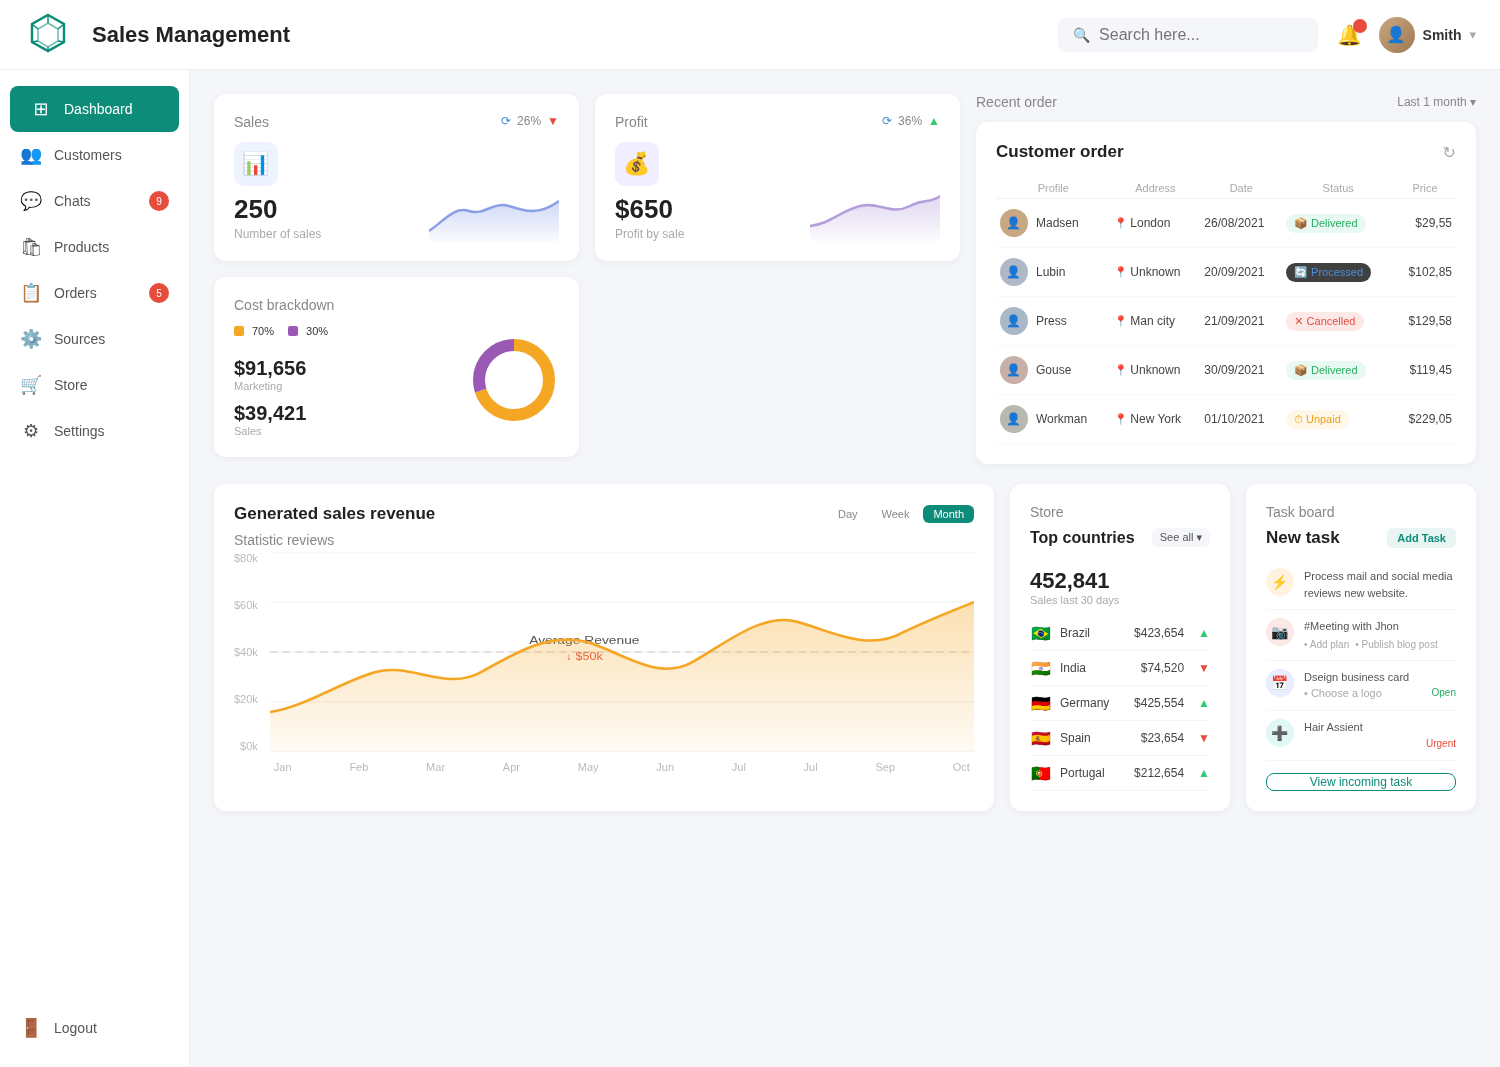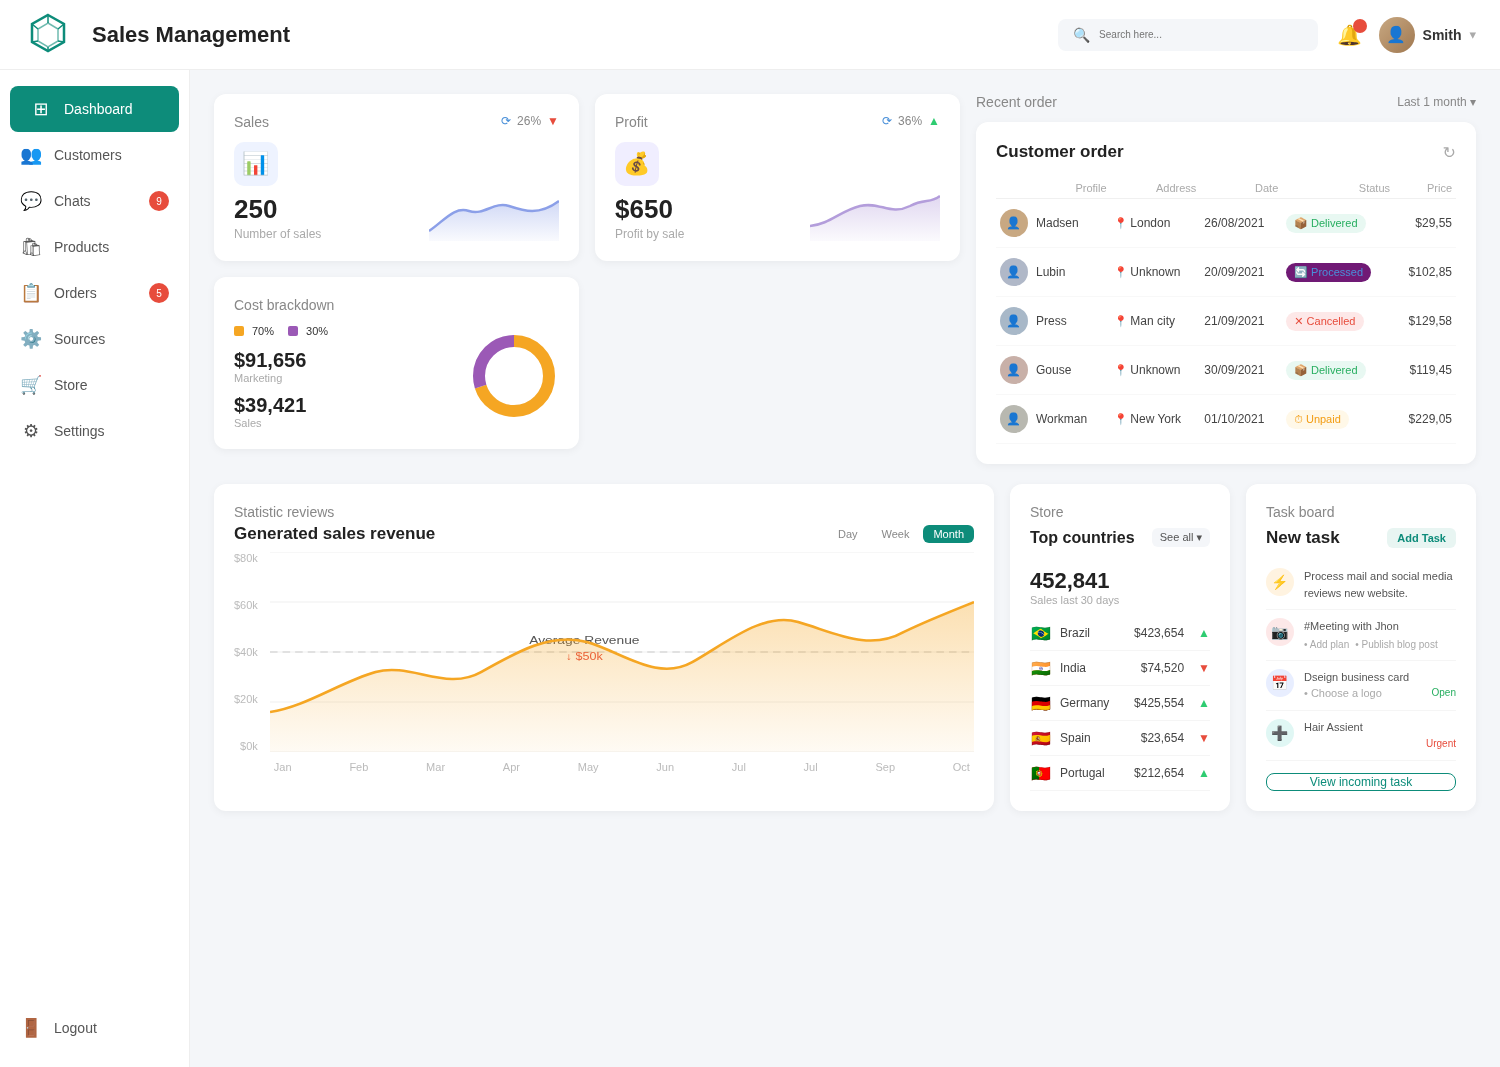--- a/index.html
+++ b/index.html
@@ -4,21 +4,21 @@
   <style>
     * { box-sizing: border-box; margin: 0; padding: 0; }
     body { font-family: 'Segoe UI', Arial, sans-serif; background: #f4f6f9; color: #333; font-size: 13px; }
 
     
     .app { display: flex; flex-direction: column; height: 1067px; width: 1500px; overflow: hidden; }
     .topbar { display: flex; align-items: center; background: #fff; padding: 0 24px; height: 70px; border-bottom: 1px solid #eee; flex-shrink: 0; }
     .topbar-logo { width: 48px; height: 48px; margin-right: 20px; }
     .topbar-title { font-size: 22px; font-weight: 700; color: #222; flex: 1; }
     .topbar-search { display: flex; align-items: center; background: #f4f6f9; border-radius: 8px; padding: 8px 16px; width: 260px; margin-right: 20px; }
-    .topbar-search input { border: none; background: transparent; outline: none; font-size: 10px; color: #888; width: 200px; }
+    .topbar-search input { border: none; background: transparent; outline: none; font-size: 16px; color: #888; width: 200px; }
     .topbar-right { display: flex; align-items: center; gap: 16px; }
     .topbar-bell { position: relative; cursor: pointer; }
     .topbar-bell-badge { position: absolute; top: -4px; right: -4px; background: #e74c3c; color: #fff; border-radius: 50%; width: 14px; height: 14px; font-size: 9px; display: flex; align-items: center; justify-content: center; }
     .topbar-user { display: flex; align-items: center; gap: 8px; cursor: pointer; }
     .topbar-avatar { width: 36px; height: 36px; border-radius: 50%; background: #bbb; overflow: hidden; }
     .topbar-username { font-weight: 600; font-size: 14px; }
 
     .main-container { display: flex; flex: 1; overflow: hidden; }
 
     
@@ -34,38 +34,38 @@
     .content { flex: 1; padding: 24px; overflow-y: auto; display: flex; flex-direction: column; gap: 20px; }
     .card { background: #fff; border-radius: 12px; padding: 20px; box-shadow: 0 2px 8px rgba(0,0,0,0.05); }
     .card-title { font-size: 14px; color: #888; margin-bottom: 12px; font-weight: 500; }
     .card-header { display: flex; justify-content: space-between; align-items: flex-start; }
     .card-stat { display: flex; align-items: center; gap: 6px; font-size: 12px; color: #888; }
     .stat-down { color: #e74c3c; }
     .stat-up { color: #2ecc71; }
     .card-icon-box { width: 44px; height: 44px; border-radius: 10px; background: #eef6ff; display: flex; align-items: center; justify-content: center; font-size: 20px; }
     .card-value { font-size: 26px; font-weight: 700; color: #222; margin: 8px 0 2px; }
     .card-label { font-size: 12px; color: #aaa; }
-    .cost-legend { display: flex; gap: 8px; margin-bottom: 12px; font-size: 11px; align-items: center; }
+    .cost-legend { display: flex; gap: 8px; margin-bottom: 20px; font-size: 11px; align-items: center; }
     .legend-dot { width: 10px; height: 10px; border-radius: 2px; }
 
     
     .right-section { width: 500px; flex-shrink: 0; }
     .recent-order { background: #fff; border-radius: 12px; padding: 20px; box-shadow: 0 2px 8px rgba(0,0,0,0.05); }
     .filter-btn { font-size: 12px; color: #888; cursor: pointer; }
     .order-table { width: 100%; border-collapse: collapse; }
-    .order-table th { font-size: 11px; color: #aaa; text-align: right; padding: 8px 4px 4px; font-weight: 500; border-bottom: 1px solid #f0f0f0; }
+    .order-table th { font-size: 11px; color: #aaa; text-align: center; padding: 8px 4px 4px; font-weight: 500; border-bottom: 1px solid #f0f0f0; }
     .order-table td { padding: 10px 4px; font-size: 12px; color: #444; border-bottom: 1px solid #f8f8f8; }
     .order-table td:last-child { text-align: right; }
     .profile-cell { display: flex; align-items: center; gap: 8px; }
     .profile-avatar { width: 28px; height: 28px; border-radius: 50%; background: #ddd; }
     .addr-cell { color: #666; }
     .pin-icon { color: #e74c3c; margin-right: 2px; font-size: 11px; }
     .status-badge { display: inline-flex; align-items: center; gap: 4px; padding: 3px 8px; border-radius: 12px; font-size: 11px; }
     .status-delivered { background: #e8f8f2; color: #27ae60; }
-    .status-processed { background: #701a75; color: #4a90d9; }
+    .status-processed { background: #404040; color: #4a90d9; }
     .status-cancelled { background: #fde8e8; color: #e74c3c; }
     .status-unpaid { background: #fff8e8; color: #f39c12; }
     .refresh-icon { cursor: pointer; color: #aaa; font-size: 16px; }
 
     
     .bottom-row { display: flex; gap: 16px; }
     .stats-section { flex: 1; background: #fff; border-radius: 12px; padding: 20px; box-shadow: 0 2px 8px rgba(0,0,0,0.05); }
     .store-section { width: 220px; background: #fff; border-radius: 12px; padding: 20px; box-shadow: 0 2px 8px rgba(0,0,0,0.05); flex-shrink: 0; }
     .task-section { width: 230px; background: #fff; border-radius: 12px; padding: 20px; box-shadow: 0 2px 8px rgba(0,0,0,0.05); flex-shrink: 0; }
 
@@ -382,30 +382,30 @@
                 </tbody>
             </table>
           </div>
         </div>
 
       </div>
 
       <div class="bottom-row">
 
         <div class="stats-section">
-          <div style="display:flex;justify-content:space-between;align-items:center;margin-bottom:4px;">
-            <span style="font-size:14px;color:#888;">Statistic reviews</span>
-          </div>
           <div style="display:flex;justify-content:space-between;align-items:center;margin-bottom:8px;">
             <span style="font-size:17px;font-weight:700;color:#222;">Generated sales revenue</span>
             <div class="chart-controls">
               <button class="chart-btn">Day</button>
               <button class="chart-btn">Week</button>
               <button class="chart-btn active">Month</button>
             </div>
+          </div>
+          <div style="display:flex;justify-content:space-between;align-items:center;margin-bottom:4px;">
+            <span style="font-size:14px;color:#888;">Statistic reviews</span>
           </div>
           <div style="display:flex;gap:8px;">
             <div style="display:flex;flex-direction:column;justify-content:space-between;font-size:11px;color:#bbb;height:200px;text-align:right;padding-right:4px;">
               <span>$80k</span>
               <span>$60k</span>
               <span>$40k</span>
               <span>$20k</span>
               <span>$0k</span>
             </div>
             <div style="flex:1;position:relative;">

